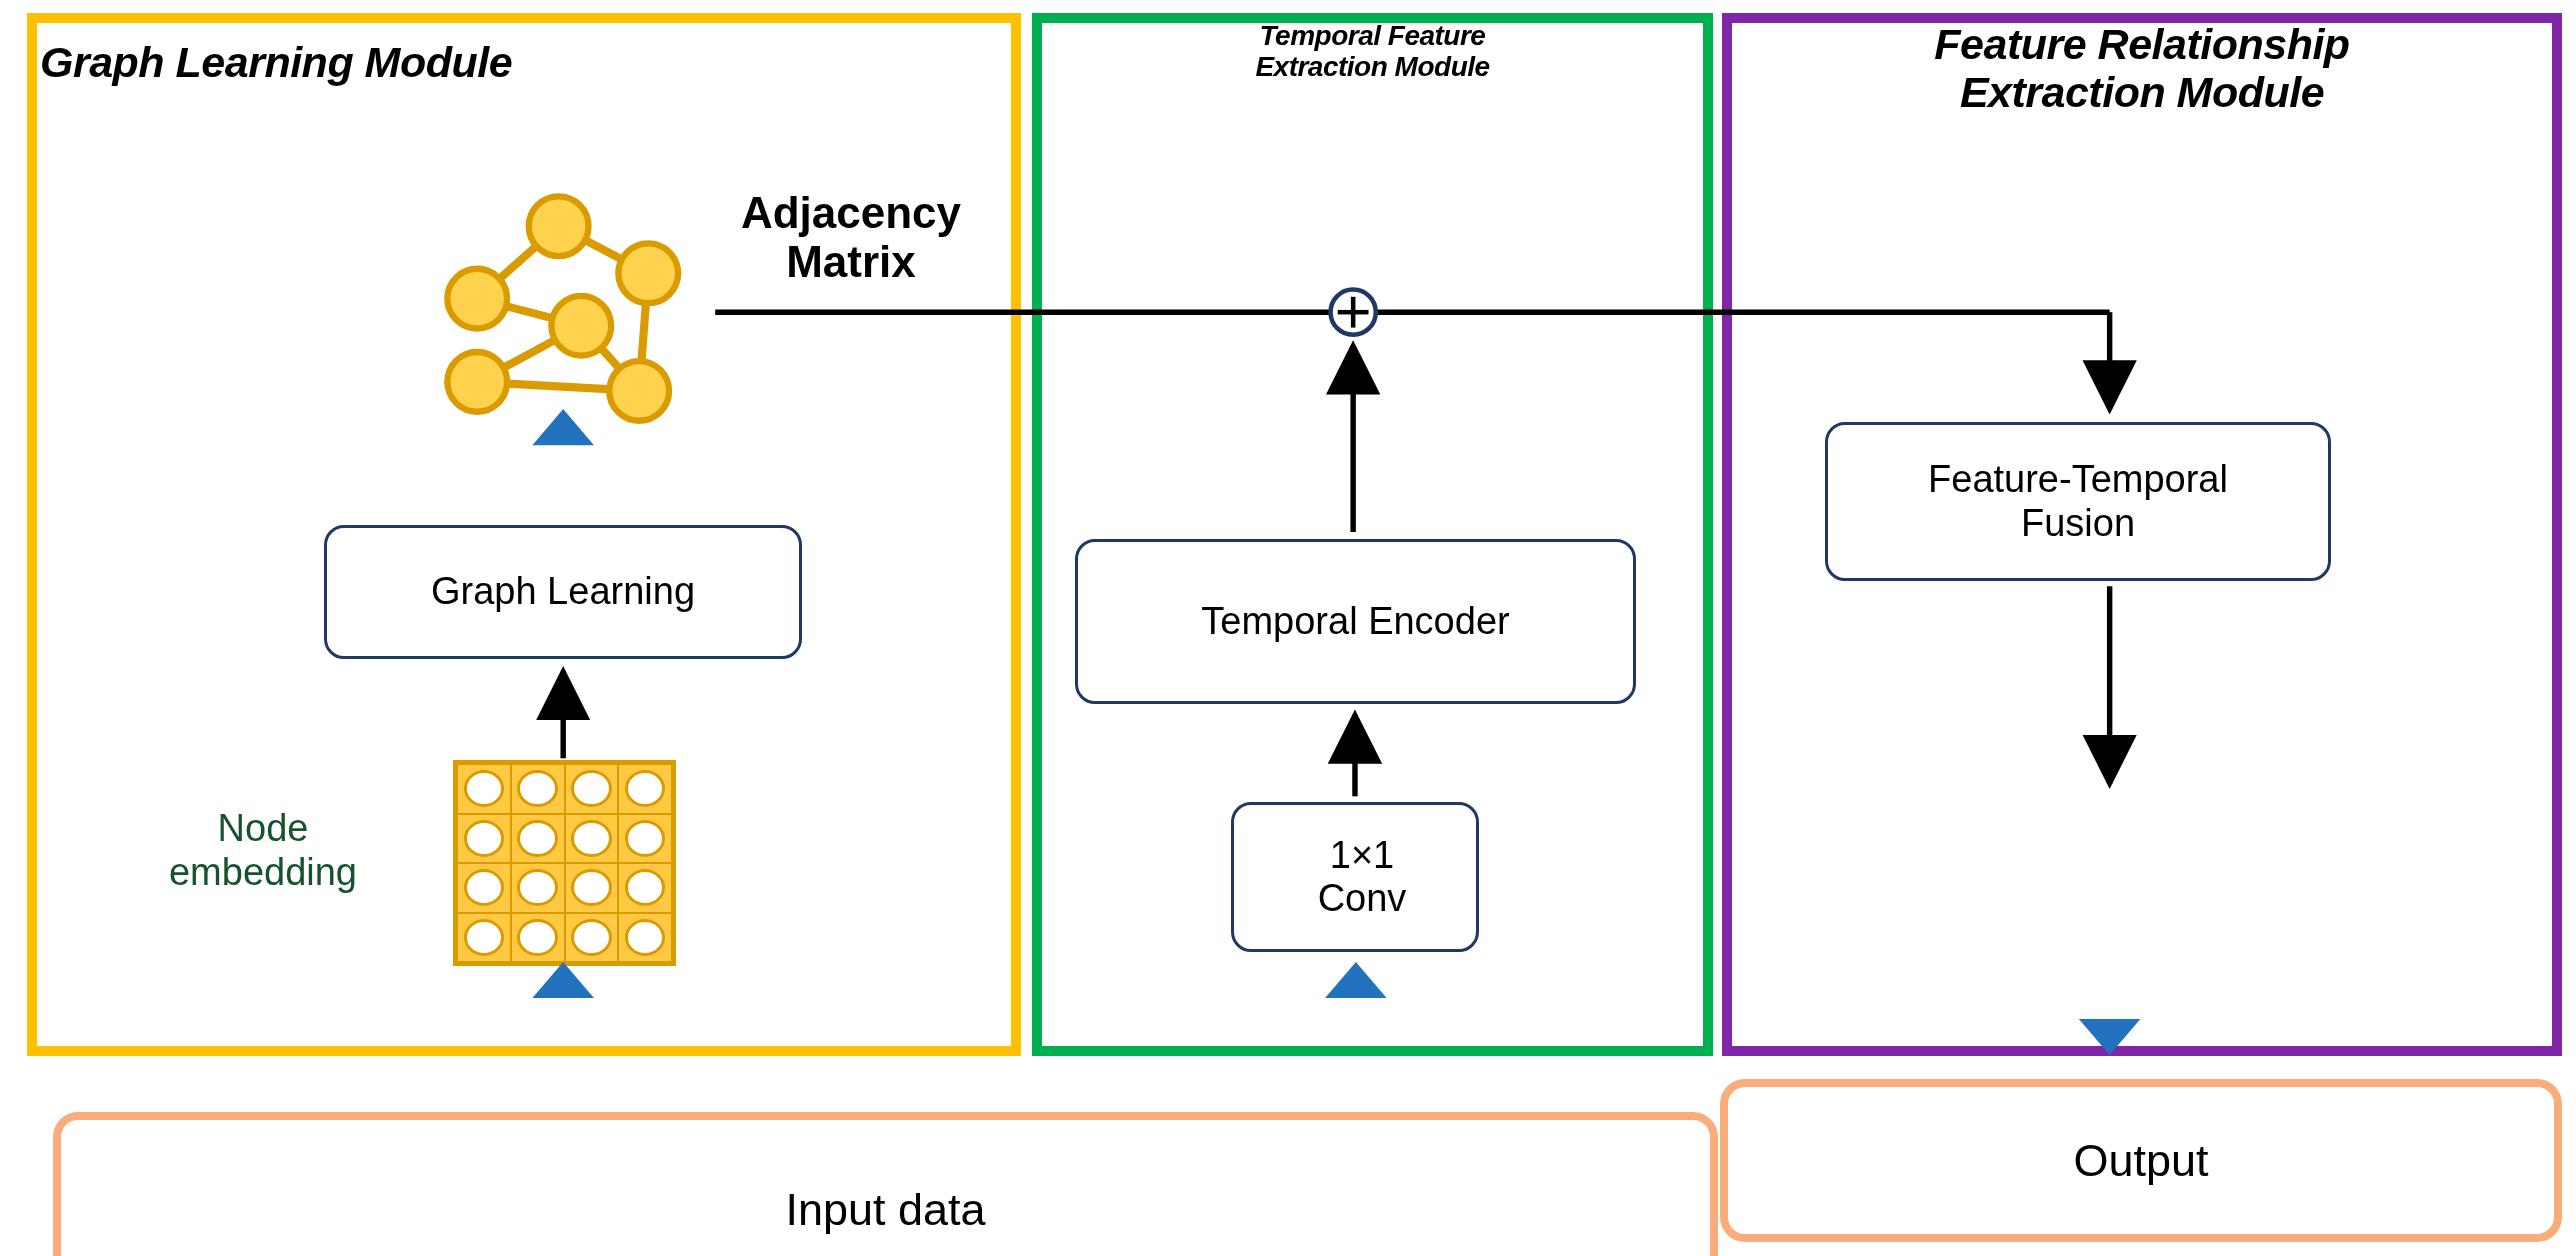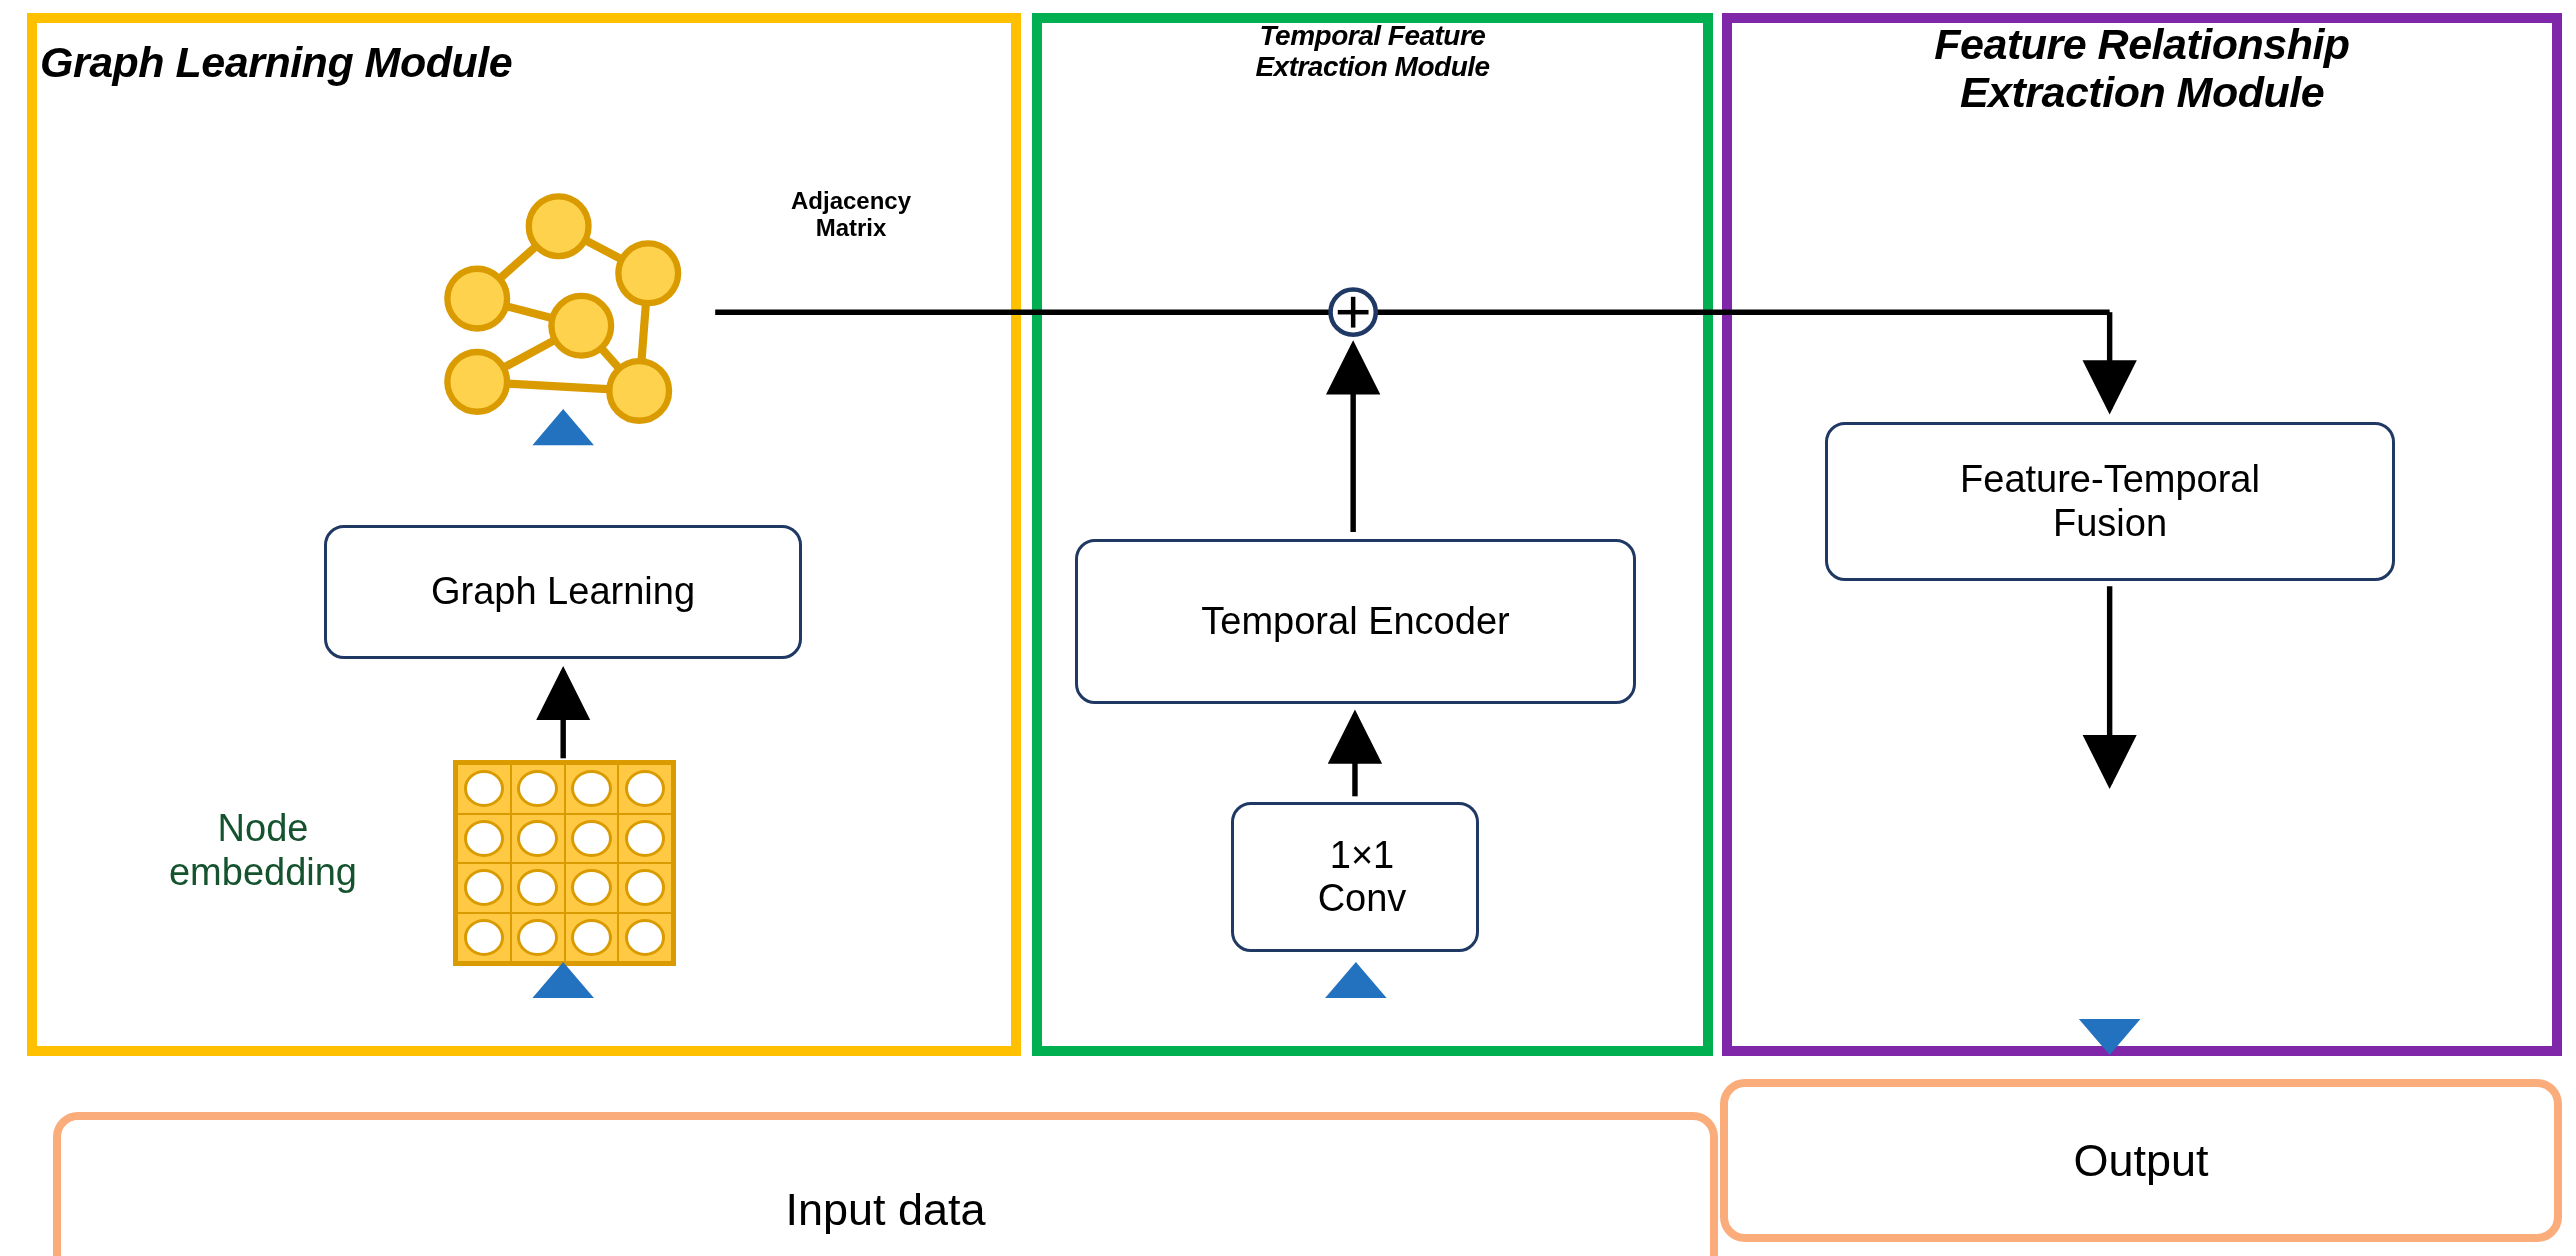--- a/index.html
+++ b/index.html
@@ -52,21 +52,21 @@
     justify-content: center;
     text-align: center;
     color: #000000;
     font-size: 38px;
     line-height: 1.14;
     white-space: pre-line;
   }
   #box-graph-learning { left: 324px;  top: 525px; width: 478px; height: 134px; }
   #box-temporal-enc   { left: 1075px; top: 539px; width: 561px; height: 165px; }
   #box-conv           { left: 1231px; top: 802px; width: 248px; height: 150px; padding-left: 14px; }
-  #box-fusion         { left: 1825px; top: 422px; width: 570px; height: 159px; }
+  #box-fusion         { left: 1825px; top: 422px; width: 506px; height: 159px; }
   #box-prediction     { left: 1894px; top: 795px; width: 433px; height: 159px; }
 
   
   .iobar {
     position: absolute;
     box-sizing: border-box;
     border: 8.1px solid #FAAC7B;
     border-radius: 25px;
     background: #ffffff;
     display: flex;
@@ -114,21 +114,21 @@
     position: absolute;
     color: #14532d;
     text-align: center;
     white-space: pre-line;
     line-height: 1.16;
   }
   #label-node-embedding { left: 118px; top: 806px; width: 290px; font-size: 38px; }
   #label-adjacency {
     position: absolute;
     left: 715px; top: 188px; width: 272px;
-    font-size: 24px; font-weight: bold; text-align: center;
+    font-size: 44px; font-weight: bold; text-align: center;
     line-height: 1.12; white-space: pre-line; color: #000000;
   }
 
   
   #overlay {
     position: absolute;
     left: 0; top: 0;
     width: 2576px; height: 1256px;
     pointer-events: none;
   }

